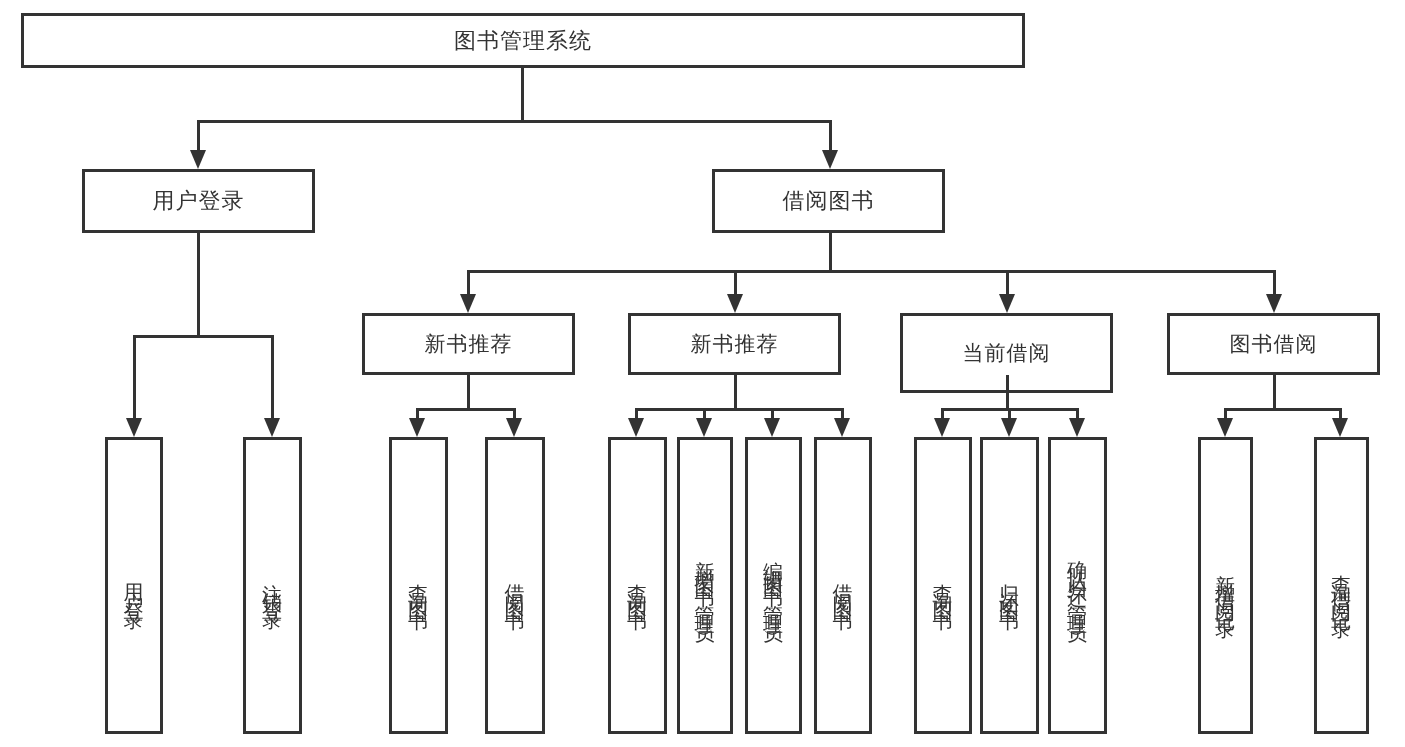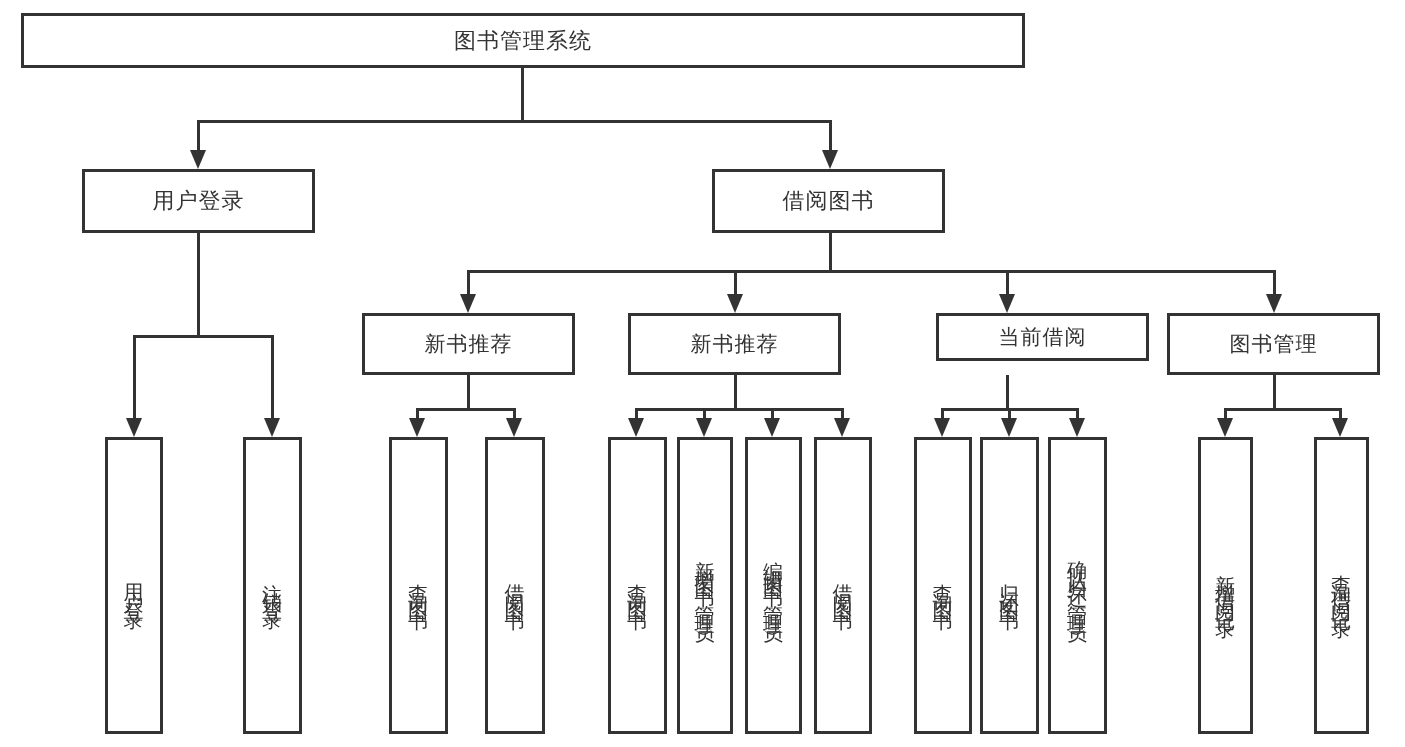--- a/index.html
+++ b/index.html
@@ -92,22 +92,22 @@
   <div class="arrow" style="left:460px; top:294px;"></div>
   <div class="line" style="left:734px; top:270px; width:3px; height:26px;"></div>
   <div class="arrow" style="left:727px; top:294px;"></div>
   <div class="line" style="left:1006px; top:270px; width:3px; height:26px;"></div>
   <div class="arrow" style="left:999px; top:294px;"></div>
   <div class="line" style="left:1273px; top:270px; width:3px; height:26px;"></div>
   <div class="arrow" style="left:1266px; top:294px;"></div>
 
   <div class="node h3" style="left:362px; top:313px; width:213px; height:62px;">新书推荐</div>
   <div class="node h3" style="left:628px; top:313px; width:213px; height:62px;">新书推荐</div>
-  <div class="node h3" style="left:936px; top:313px; width:213px; height:48px;">当前借阅</div>
-  <div class="node h3" style="left:1167px; top:313px; width:213px; height:62px;">图书管理</div>
+  <div class="node h3" style="left:900px; top:313px; width:213px; height:80px;">当前借阅</div>
+  <div class="node h3" style="left:1167px; top:313px; width:213px; height:62px;">图书借阅</div>
 
   <div class="line" style="left:467px; top:375px; width:3px; height:33px;"></div>
   <div class="line" style="left:416px; top:408px; width:100px; height:3px;"></div>
   <div class="line" style="left:416px; top:408px; width:3px; height:11px;"></div>
   <div class="arrow" style="left:409px; top:418px;"></div>
   <div class="line" style="left:513px; top:408px; width:3px; height:11px;"></div>
   <div class="arrow" style="left:506px; top:418px;"></div>
 
   <div class="line" style="left:734px; top:375px; width:3px; height:33px;"></div>
   <div class="line" style="left:635px; top:408px; width:209px; height:3px;"></div>

